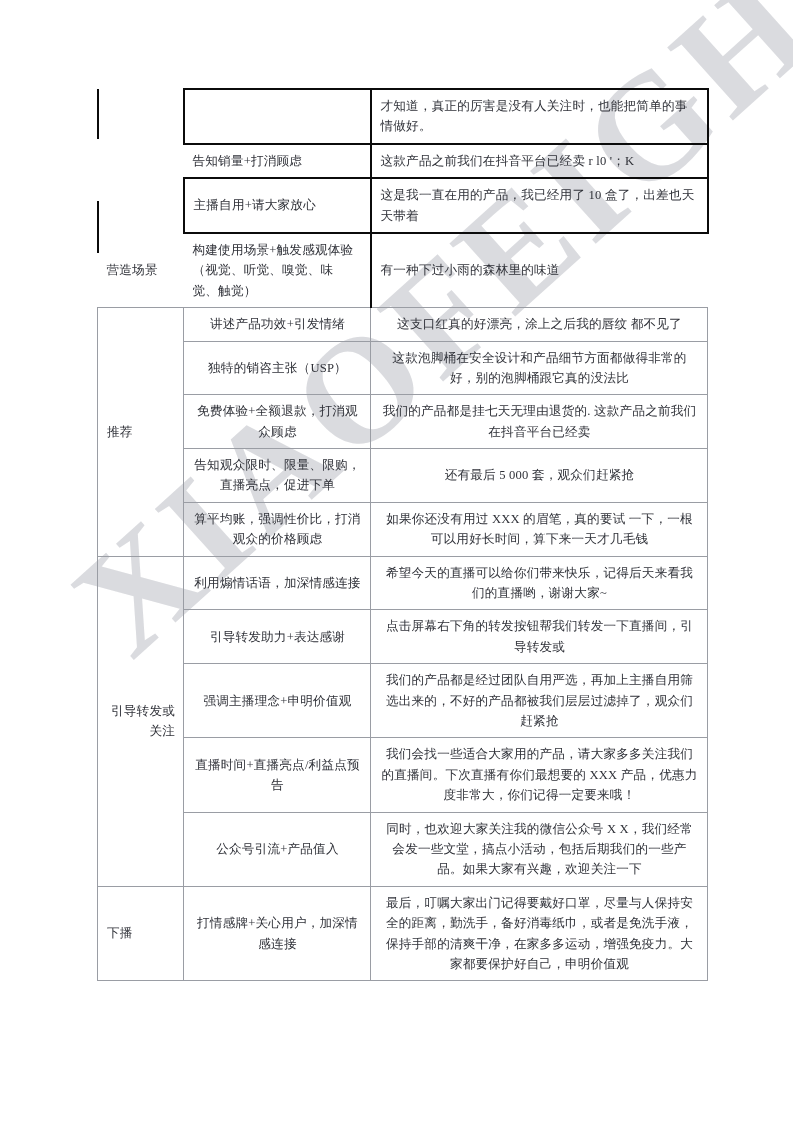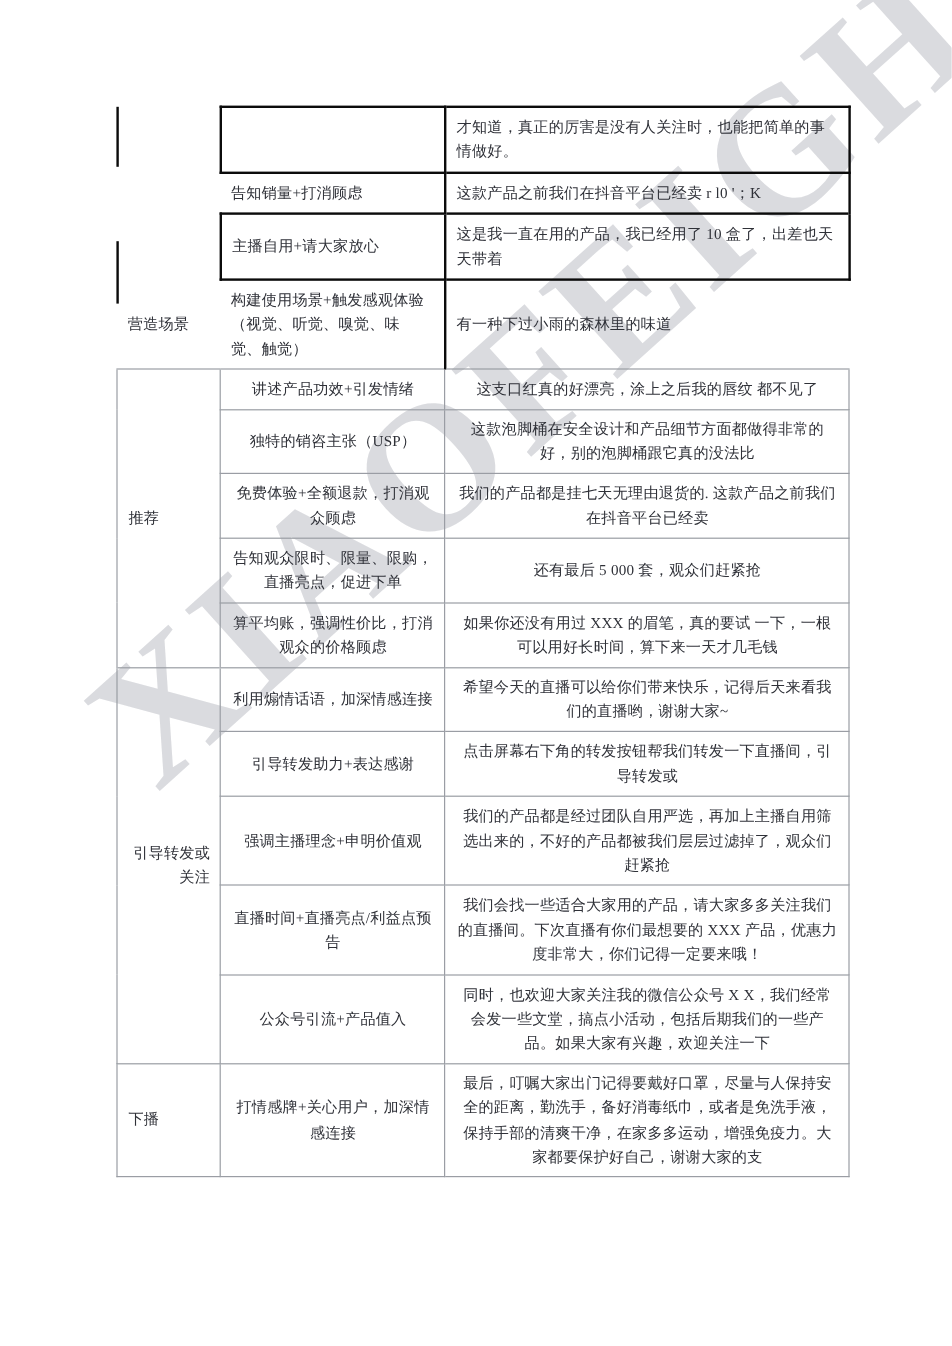--- a/index.html
+++ b/index.html
@@ -197,19 +197,19 @@
       </tr>
 
       <tr>
         <td class="br-g bb-g">公众号引流+产品值入</td>
         <td class="br-g bb-g">同时，也欢迎大家关注我的微信公众号 X X，我们经常会发一些文堂，搞点小活动，包括后期我们的一些产品。如果大家有兴趣，欢迎关注一下</td>
       </tr>
 
       <tr>
         <td class="cat bl-g br-g bt-g bb-g">下播</td>
         <td class="br-g bt-g bb-g">打情感牌+关心用户，加深情感连接</td>
-        <td class="br-g bt-g bb-g">最后，叮嘱大家出门记得要戴好口罩，尽量与人保持安全的距离，勤洗手，备好消毒纸巾，或者是免洗手液，保持手部的清爽干净，在家多多运动，增强免疫力。大家都要保护好自己，谢谢大家的支</td>
+        <td class="br-g bt-g bb-g">最后，叮嘱大家出门记得要戴好口罩，尽量与人保持安全的距离，勤洗手，备好消毒纸巾，或者是免洗手液，保持手部的清爽干净，在家多多运动，增强免疫力。大家都要保护好自己，申明价值观</td>
       </tr>
 
     </tbody>
   </table>
 
 </div>
 
 </body></html>

